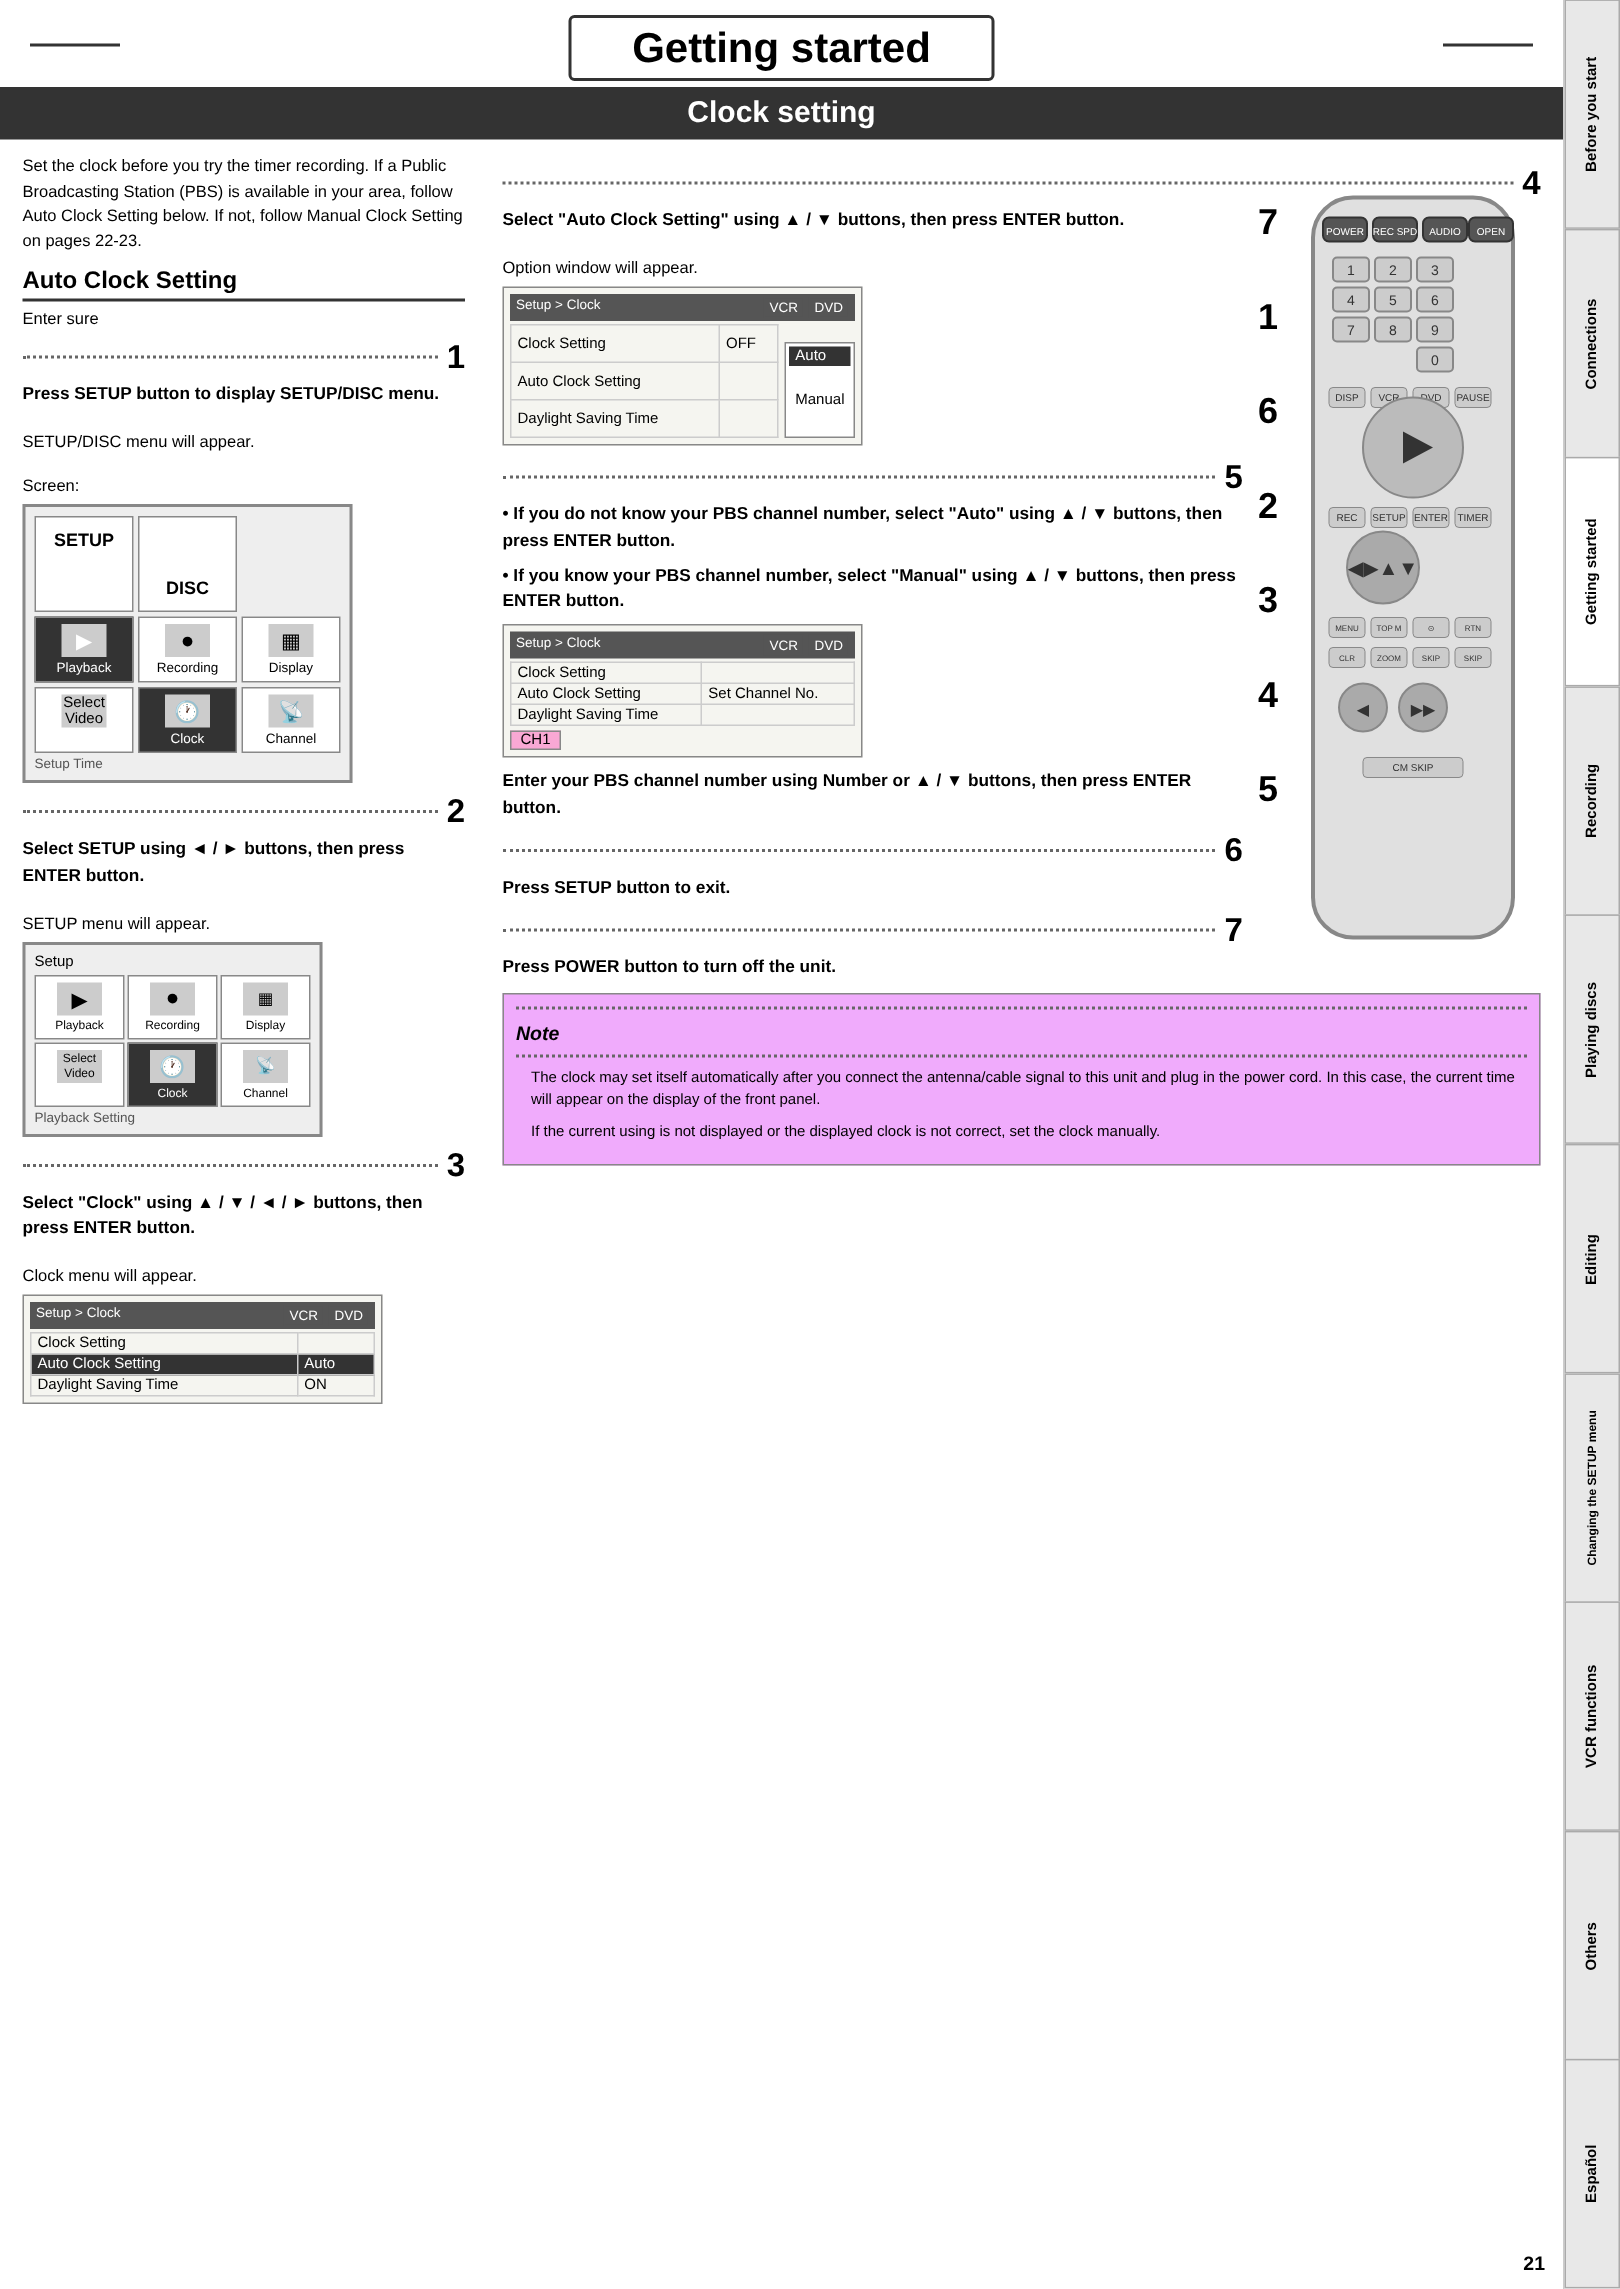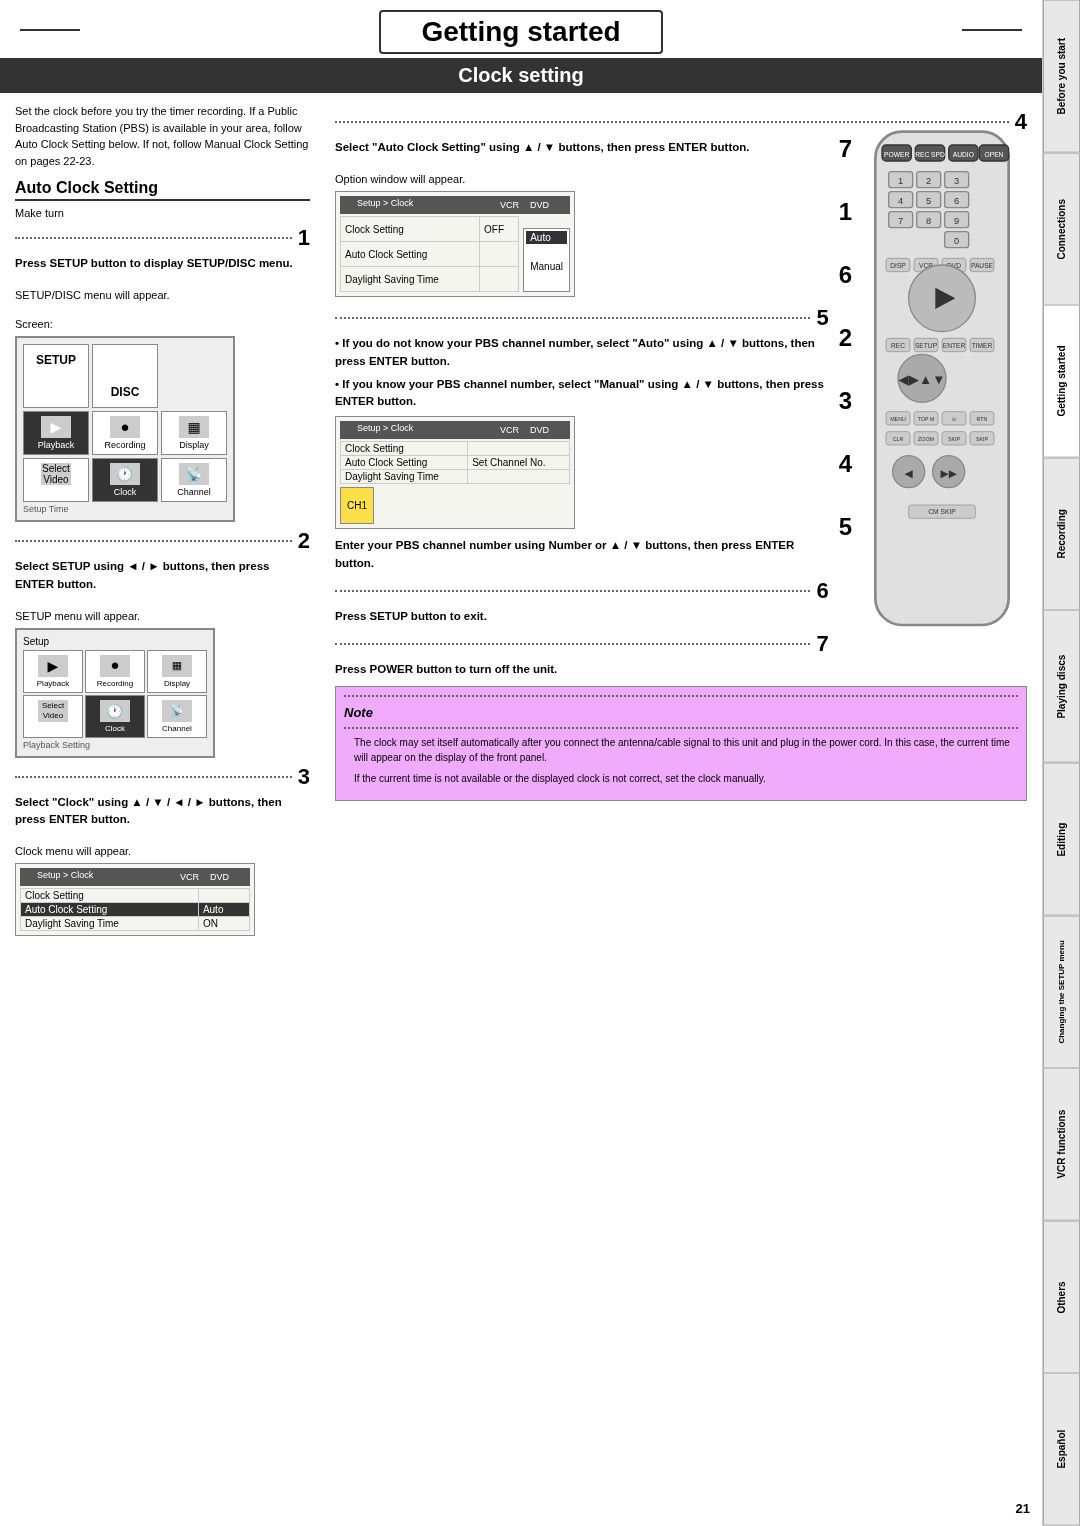--- a/index.html
+++ b/index.html
@@ -202,21 +202,21 @@
     .screen-mock .highlighted {
       background: #333;
       color: #fff;
     }
 
     .screen-mock .screen-header {
       display: flex;
       justify-content: space-between;
       background: #555;
       color: #fff;
-      padding: 2px 17px;
+      padding: 2px 4px;
       font-size: 9px;
       margin-bottom: 2px;
     }
 
     .screen-vcr-dvd {
       display: flex;
       gap: 3px;
     }
 
     .vcr-box, .dvd-box {
@@ -325,21 +325,21 @@
     <div class="section-title-bar">Clock setting</div>
 
     <div class="two-col">
 
       <div class="left-col">
 
         <p class="intro-text">Set the clock before you try the timer recording. If a Public Broadcasting Station (PBS) is available in your area, follow Auto Clock Setting below. If not, follow Manual Clock Setting on pages 22-23.</p>
 
         <div class="section-heading">Auto Clock Setting</div>
 
-        <p style="font-size:11px; margin-bottom:3px;">Make turn</p>
+        <p style="font-size:11px; margin-bottom:3px;">Enter sure</p>
 
         <div class="step-divider">
           <div class="step-dots"></div>
           <div class="step-num">1</div>
         </div>
         <div class="step-instruction">
           <b>Press SETUP button to display SETUP/DISC menu.</b>
         </div>
         <p class="step-result">SETUP/DISC menu will appear.</p>
         <p class="step-result">Screen:</p>
@@ -637,21 +637,21 @@
                 <td>Auto Clock Setting</td>
                 <td>Set Channel No.</td>
               </tr>
               <tr>
                 <td>Daylight Saving Time</td>
                 <td></td>
               </tr>
             </tbody>
               </table>
           </div>
-          <div style="margin-top:3px; border:1px solid #888; display:inline-block; padding:12px 6px; font-size:10px; background:#fde047;">CH1</div>
+          <div style="margin-top:3px; border:1px solid #888; display:inline-block; padding:0 6px; font-size:10px; background:#f9a8d4;">CH1</div>
         </div>
 
         <div class="step-instruction" style="margin-top:6px;">
           <b>Enter your PBS channel number using Number or ▲ / ▼ buttons, then press ENTER button.</b>
         </div>
 
         <div class="step-divider">
           <div class="step-dots"></div>
           <div class="step-num">6</div>
         </div>
@@ -665,21 +665,21 @@
         </div>
         <div class="step-instruction">
           <b>Press POWER button to turn off the unit.</b>
         </div>
 
         <div class="note-box">
           <div class="note-dots"></div>
           <p class="note-title">Note</p>
           <div class="note-dots"></div>
           <p class="note-bullet">The clock may set itself automatically after you connect the antenna/cable signal to this unit and plug in the power cord. In this case, the current time will appear on the display of the front panel.</p>
-          <p class="note-bullet">If the current time is not available or the displayed clock is not correct, set the clock manually.</p>
+          <p class="note-bullet">If the current using is not displayed or the displayed clock is not correct, set the clock manually.</p>
         </div>
 
       </div>
     </div>
 
     <div class="page-number">21</div>
 
   </div>
 
   <div class="right-sidebar">

